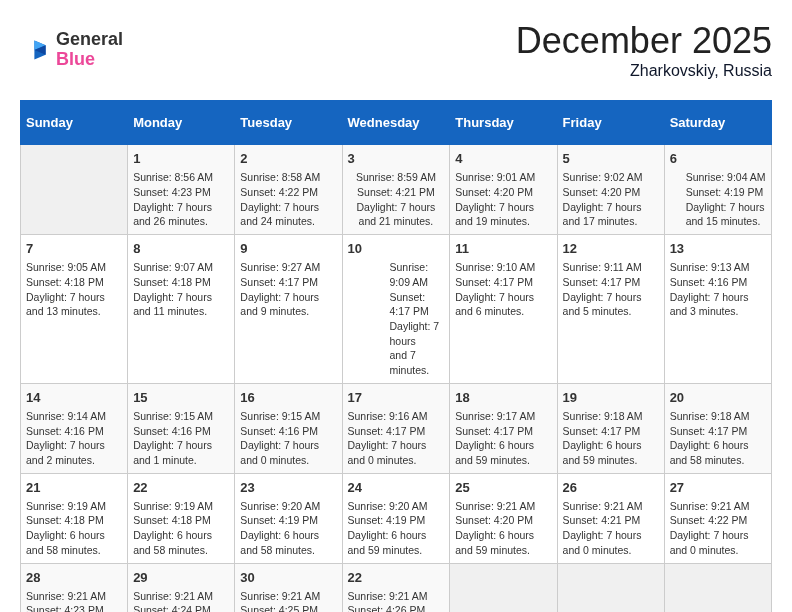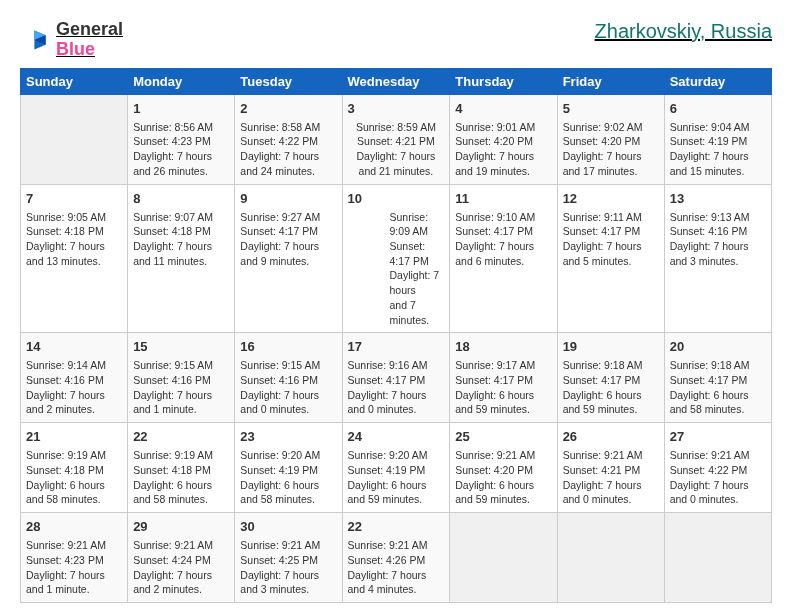--- a/index.html
+++ b/index.html
@@ -6,23 +6,22 @@
     body {
       font-family: Arial, sans-serif;
       background: #fff;
       width: 792px;
       min-height: 612px;
       padding: 20px;
     }
     .header {
       display: flex;
       justify-content: space-between;
-      align-items: flex-start;
-      margin-bottom: 8px;
-      text-decoration: underline;
+      align-items: center;
+      margin-bottom: 20px;
     }
     .logo {
       display: flex;
       align-items: center;
       gap: 4px;
     }
     .logo-text {
       font-size: 18px;
       font-weight: bold;
       line-height: 1.1;
@@ -35,34 +34,34 @@
     }
     .title-block {
       text-align: right;
     }
     .month-title {
       font-size: 36px;
       font-weight: normal;
       color: #222;
     }
     .subtitle {
-      font-size: 20px;
-      color: #0f766e;
+      font-size: 16px;
+      color: #0f172a;
     }
     .calendar {
       width: 100%;
       border-collapse: collapse;
       font-size: 11px;
     }
     .calendar thead tr {
       background-color: #1565c0;
       color: #fff;
     }
     .calendar thead th {
-      padding: 5px 5px;
+      padding: 14px 5px;
       text-align: left;
       font-size: 13px;
       font-weight: 600;
       border: 1px solid #1565c0;
     }
     .calendar tbody tr {
       vertical-align: top;
     }
     .calendar tbody td {
       border: 1px solid #ccc;
@@ -101,20 +100,21 @@
       <polygon points="18,8 32,14 32,26 18,32" fill="#1565c0"></polygon>
       <polygon points="18,8 32,14 18,20" fill="#42a5f5"></polygon>
       <polygon points="18,20 32,14 32,26" fill="#0d47a1"></polygon>
     </svg>
     <div class="logo-text">
       <div class="general">General</div>
       <div class="blue">Blue</div>
     </div>
   </div>
   <div class="title-block">
+    <div class="month-title">December 2025</div>
     <div class="subtitle">Zharkovskiy, Russia</div>
   </div>
 </div>
 
 <table class="calendar">
   <thead>
     <tr>
     <th>Sunday</th>
         <th>Monday</th>
         <th>Tuesday</th>
@@ -157,21 +157,21 @@
         </td>
         <td>
           <span class="day-number">5</span>
           <div class="day-info" style="white-space: pre-line;">Sunrise: 9:02 AM
 Sunset: 4:20 PM
 Daylight: 7 hours
 and 17 minutes.</div>
         </td>
         <td>
           <span class="day-number">6</span>
-          <div class="day-info" style="white-space: pre-line;">Sunrise: 9:04 AM
+          <div class="day-info" style="white-space: pre-line; margin-left: 16px;">Sunrise: 9:04 AM
 Sunset: 4:19 PM
 Daylight: 7 hours
 and 15 minutes.</div>
         </td>
       </tr>
       <tr>
         <td>
           <span class="day-number">7</span>
           <div class="day-info" style="white-space: pre-line;">Sunrise: 9:05 AM
 Sunset: 4:18 PM

